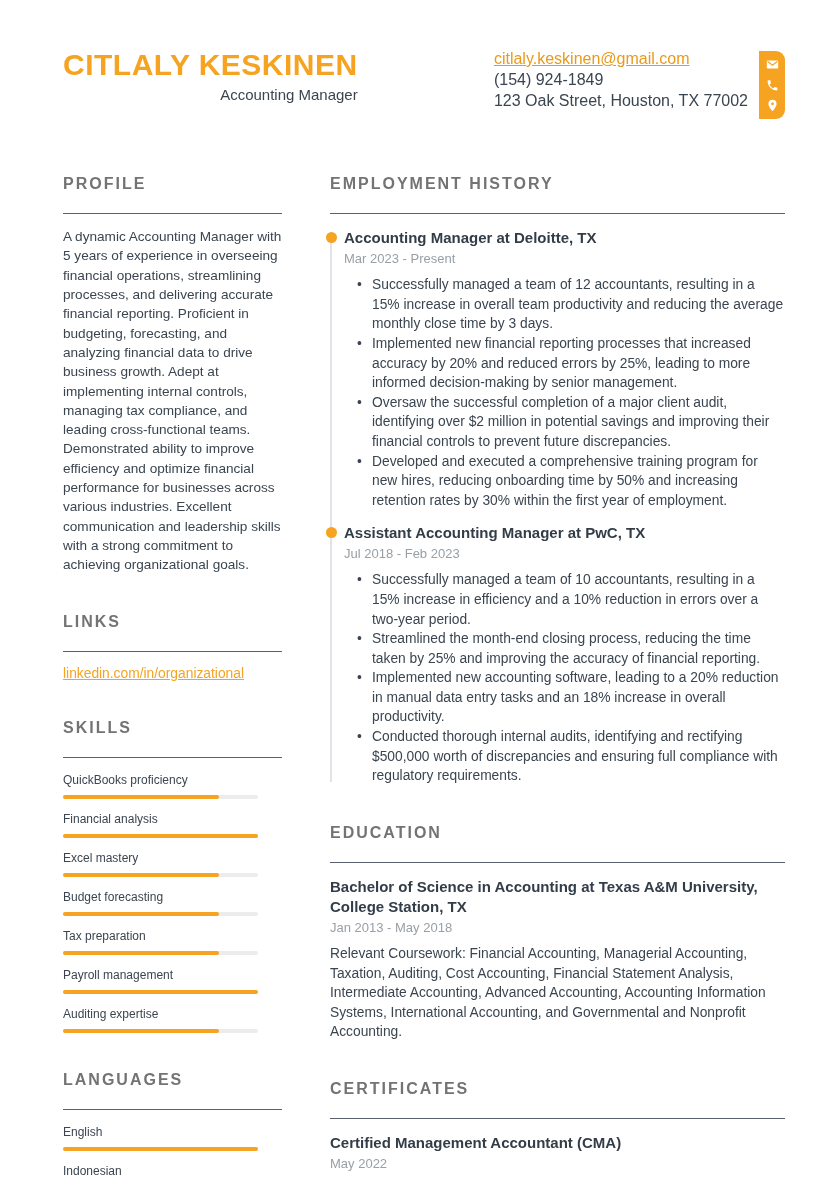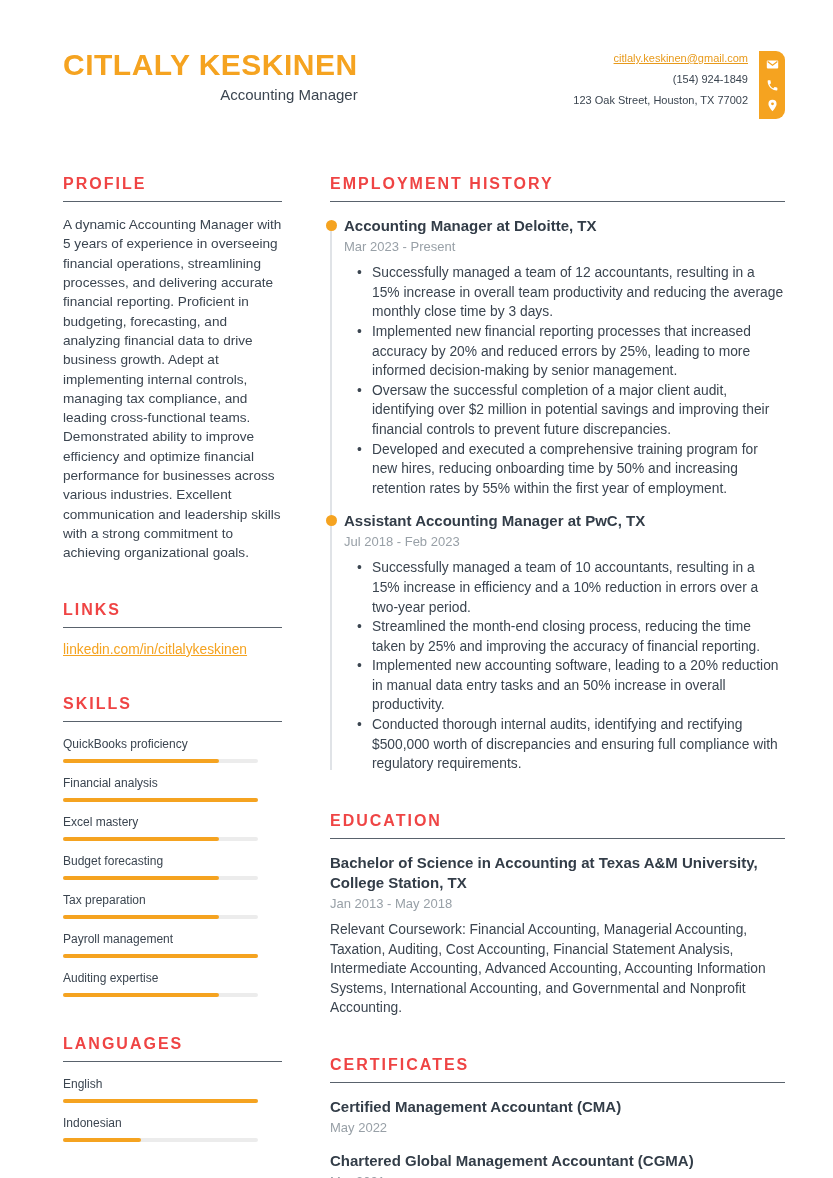--- a/index.html
+++ b/index.html
@@ -4,34 +4,34 @@
 <style>
   * { margin:0; padding:0; box-sizing:border-box; }
   html,body { background:#ffffff; }
   body { font-family:"Liberation Sans", sans-serif; color:#3B4550; }
   .page { position:relative; width:833px; height:1178px; background:#ffffff; overflow:hidden; }
 
   
   .header { display:flex; justify-content:space-between; padding:48px 85px 0 63px; }
   .name { color:#F5A320; font-size:30px; font-weight:700; letter-spacing:0.5px; line-height:1.1; }
   .job-title { margin-top:5px; font-size:15px; color:#3B4550;text-align:right; }
-  .contact { text-align:right; font-size:11px; line-height:21px; color:#3B4550; }
+  .contact { font-size:16px; line-height:21px; color:#3B4550; }
   .contact a { color:#E89A1B; text-decoration:underline; }
   .icon-bar { position:absolute; top:51px; right:48px; width:26px; height:68px;
               background:#F5A320; border-radius:0 9px 9px 0;
               display:flex; flex-direction:column; align-items:center; justify-content:space-evenly; }
   .icon-bar svg { width:13px; height:13px; display:block; }
 
   
   .columns { display:flex; gap:48px; padding:0 48px 0 63px; margin-top:63px; }
   .col-left { width:219px; flex:0 0 219px; }
   .col-right { flex:1; min-width:0; }
 
-  h2.sec { color:#ef4444; font-size:16px; font-weight:700; letter-spacing:2px;
-           padding-bottom:8px; border-bottom:1.6px solid #59626C; line-height:1.2; }
+  h2.sec { color:#737373; font-size:16px; font-weight:700; letter-spacing:2px;
+           padding-bottom:20px; border-bottom:1.6px solid #59626C; line-height:1.2; }
 
   section { margin-bottom:37px; }
   .profile-text { margin-top:13px; font-size:13.6px; line-height:19.3px; color:#3B4550; }
 
   .link-line { margin-top:14px; font-size:13.8px; }
   .link-line a { color:#F5A320; text-decoration:underline; }
 
   
   .bar-item { margin-top:11px; }
   .bar-item:first-of-type { margin-top:13px; }
@@ -98,21 +98,21 @@
     <aside class="col-left">
 
       <section>
         <h2 class="sec">PROFILE</h2>
         <p class="profile-text">A dynamic Accounting Manager with 5 years of experience in overseeing financial operations, streamlining processes, and delivering accurate financial reporting. Proficient in budgeting, forecasting, and analyzing financial data to drive business growth. Adept at implementing internal controls, managing tax compliance, and leading cross-functional teams. Demonstrated ability to improve efficiency and optimize financial performance for businesses across various industries. Excellent communication and leadership skills with a strong commitment to achieving organizational goals.</p>
       </section>
 
       <section>
         <h2 class="sec">LINKS</h2>
         <div class="link-line">
-          <a href="#">linkedin.com/in/citlalykeskinen</a>
+          <a href="#">linkedin.com/in/organizational</a>
         </div>
       </section>
 
       <section>
         <h2 class="sec">SKILLS</h2>
 
         <div class="bar-item">
           <div class="bar-label">QuickBooks proficiency</div>
           <div class="bar-track">
               <div class="bar-fill" style="width: 80%;"></div>
@@ -182,32 +182,32 @@
           <div class="timeline-line"></div>
 
           <article class="job">
             <span class="dot"></span>
             <h3 class="item-title">Accounting Manager at Deloitte, TX</h3>
             <div class="dates">Mar 2023 - Present</div>
             <ul class="bullets">
               <li>Successfully managed a team of 12 accountants, resulting in a 15% increase in overall team productivity and reducing the average monthly close time by 3 days.</li>
               <li>Implemented new financial reporting processes that increased accuracy by 20% and reduced errors by 25%, leading to more informed decision-making by senior management.</li>
               <li>Oversaw the successful completion of a major client audit, identifying over $2 million in potential savings and improving their financial controls to prevent future discrepancies.</li>
-              <li>Developed and executed a comprehensive training program for new hires, reducing onboarding time by 50% and increasing retention rates by 55% within the first year of employment.</li>
+              <li>Developed and executed a comprehensive training program for new hires, reducing onboarding time by 50% and increasing retention rates by 30% within the first year of employment.</li>
             </ul>
           </article>
 
           <article class="job">
             <span class="dot"></span>
             <h3 class="item-title">Assistant Accounting Manager at PwC, TX</h3>
             <div class="dates">Jul 2018 - Feb 2023</div>
             <ul class="bullets">
               <li>Successfully managed a team of 10 accountants, resulting in a 15% increase in efficiency and a 10% reduction in errors over a two-year period.</li>
               <li>Streamlined the month-end closing process, reducing the time taken by 25% and improving the accuracy of financial reporting.</li>
-              <li>Implemented new accounting software, leading to a 20% reduction in manual data entry tasks and an 50% increase in overall productivity.</li>
+              <li>Implemented new accounting software, leading to a 20% reduction in manual data entry tasks and an 18% increase in overall productivity.</li>
               <li>Conducted thorough internal audits, identifying and rectifying $500,000 worth of discrepancies and ensuring full compliance with regulatory requirements.</li>
             </ul>
           </article>
 
         </div>
       </section>
 
       <section>
         <h2 class="sec">EDUCATION</h2>
         <article class="entry">

